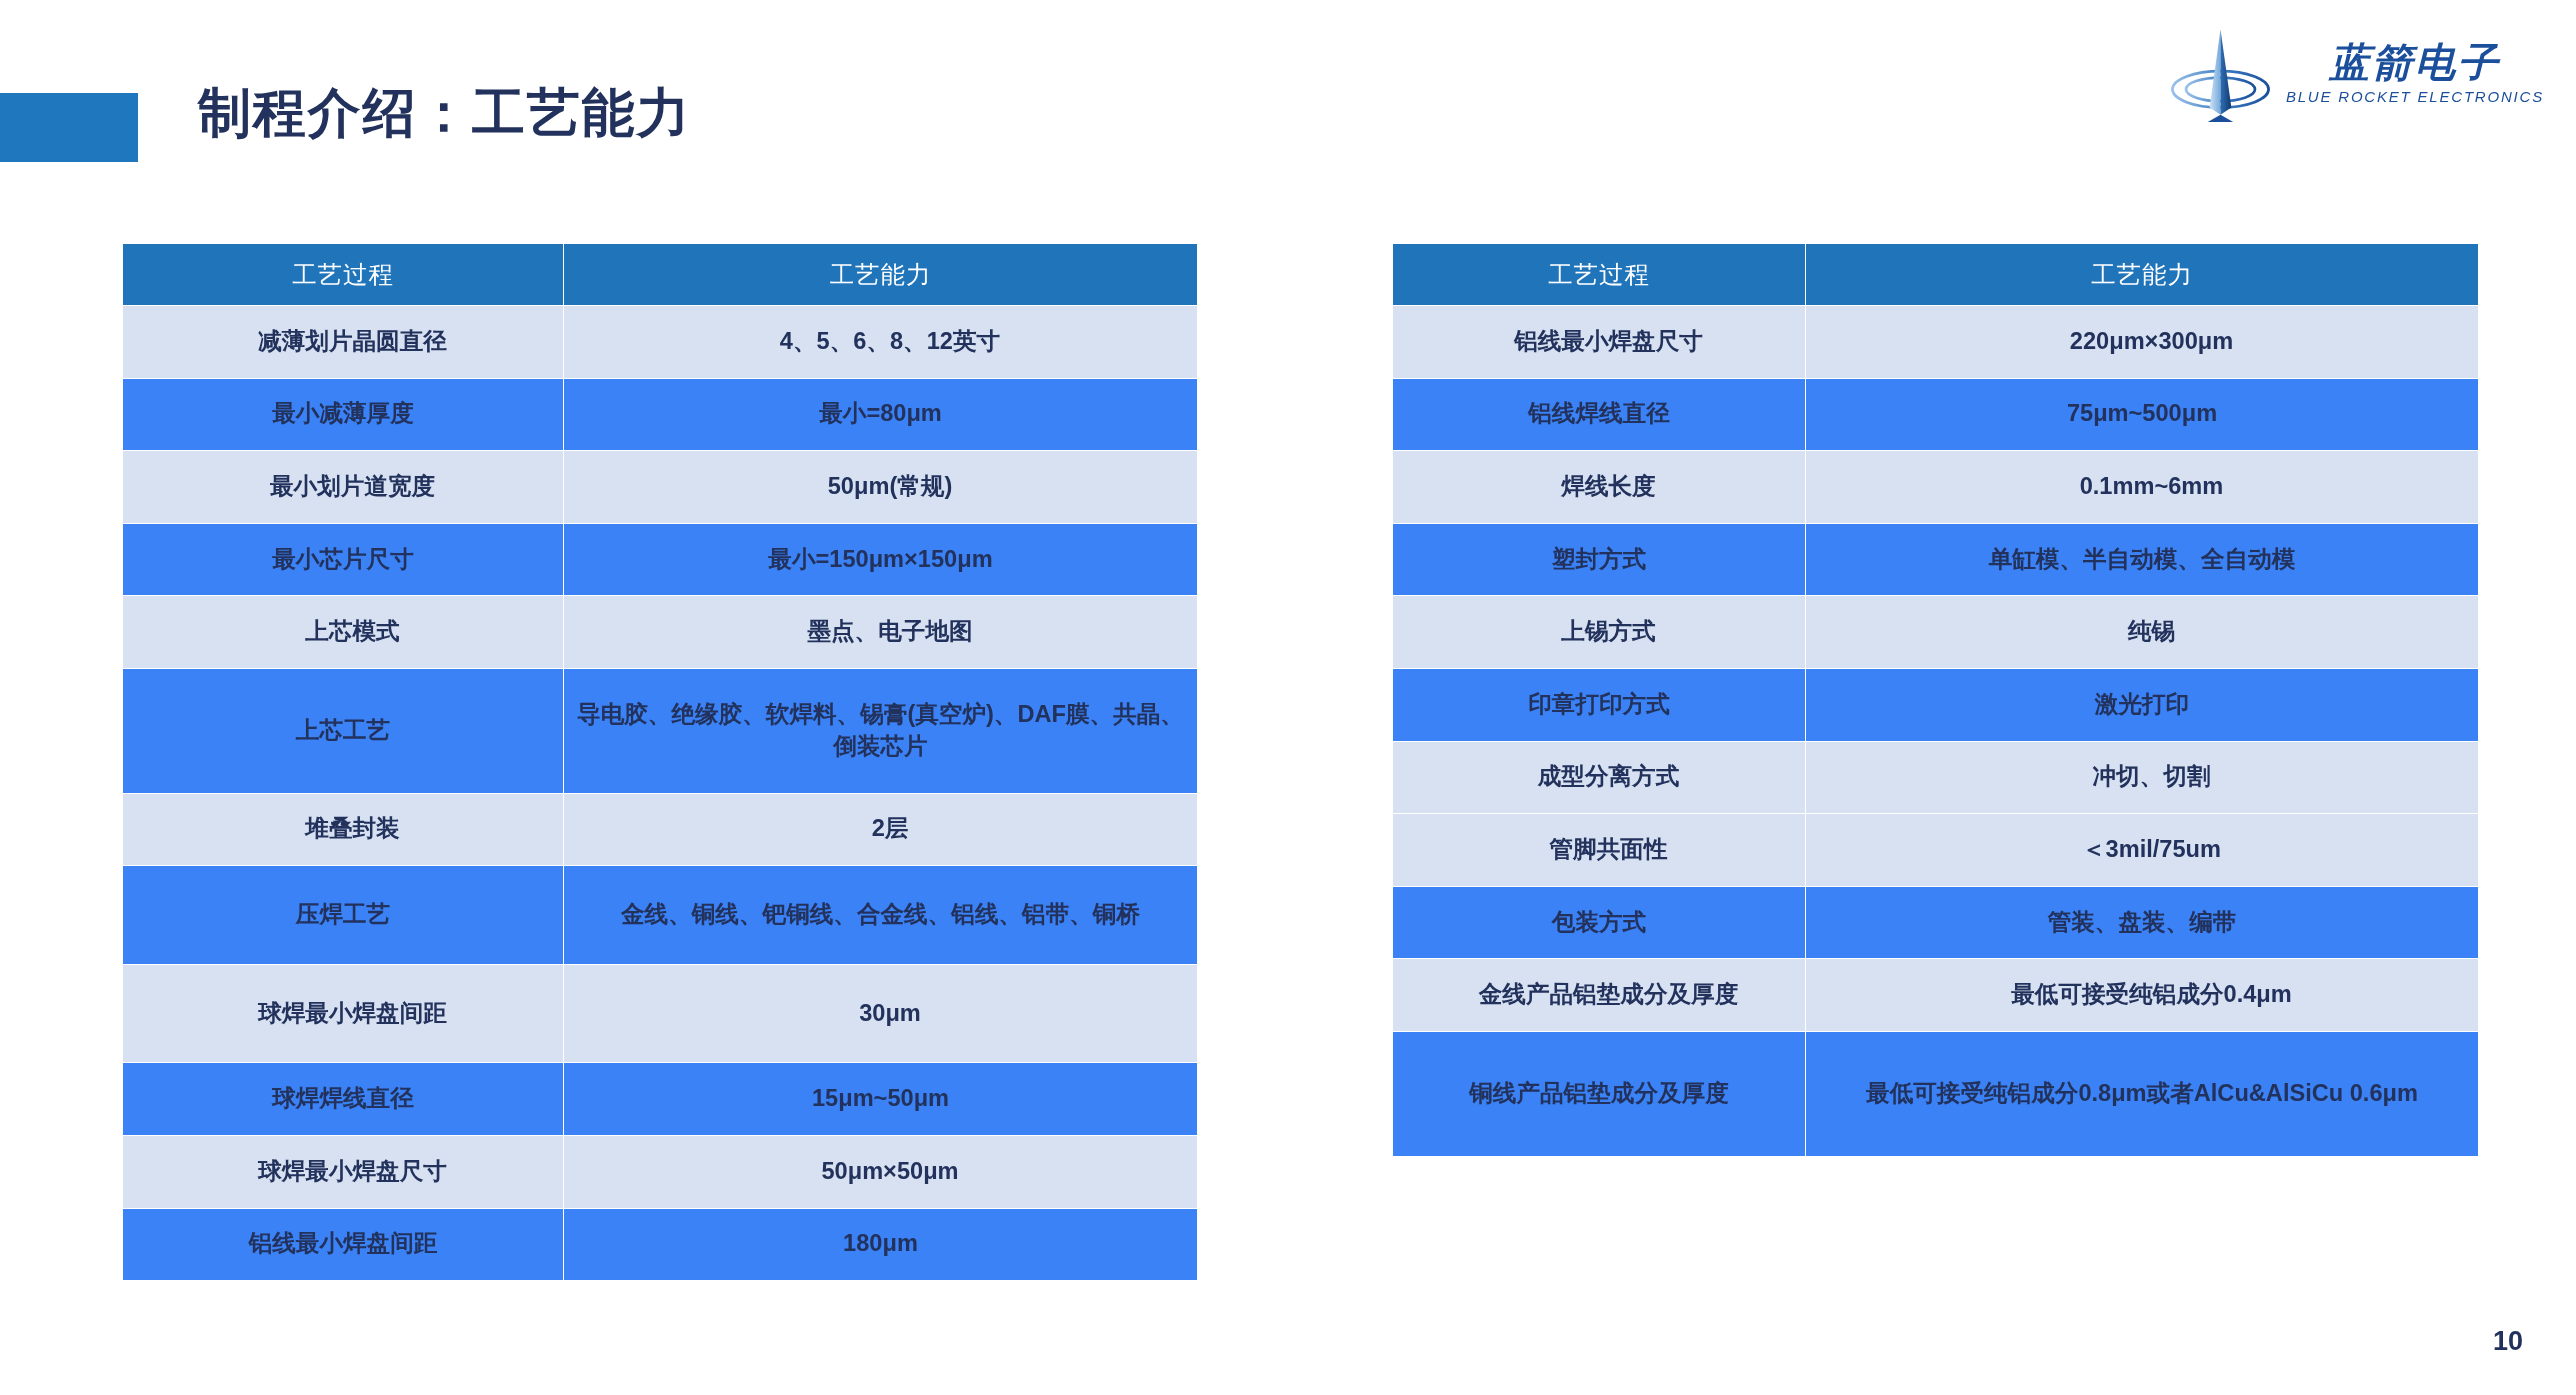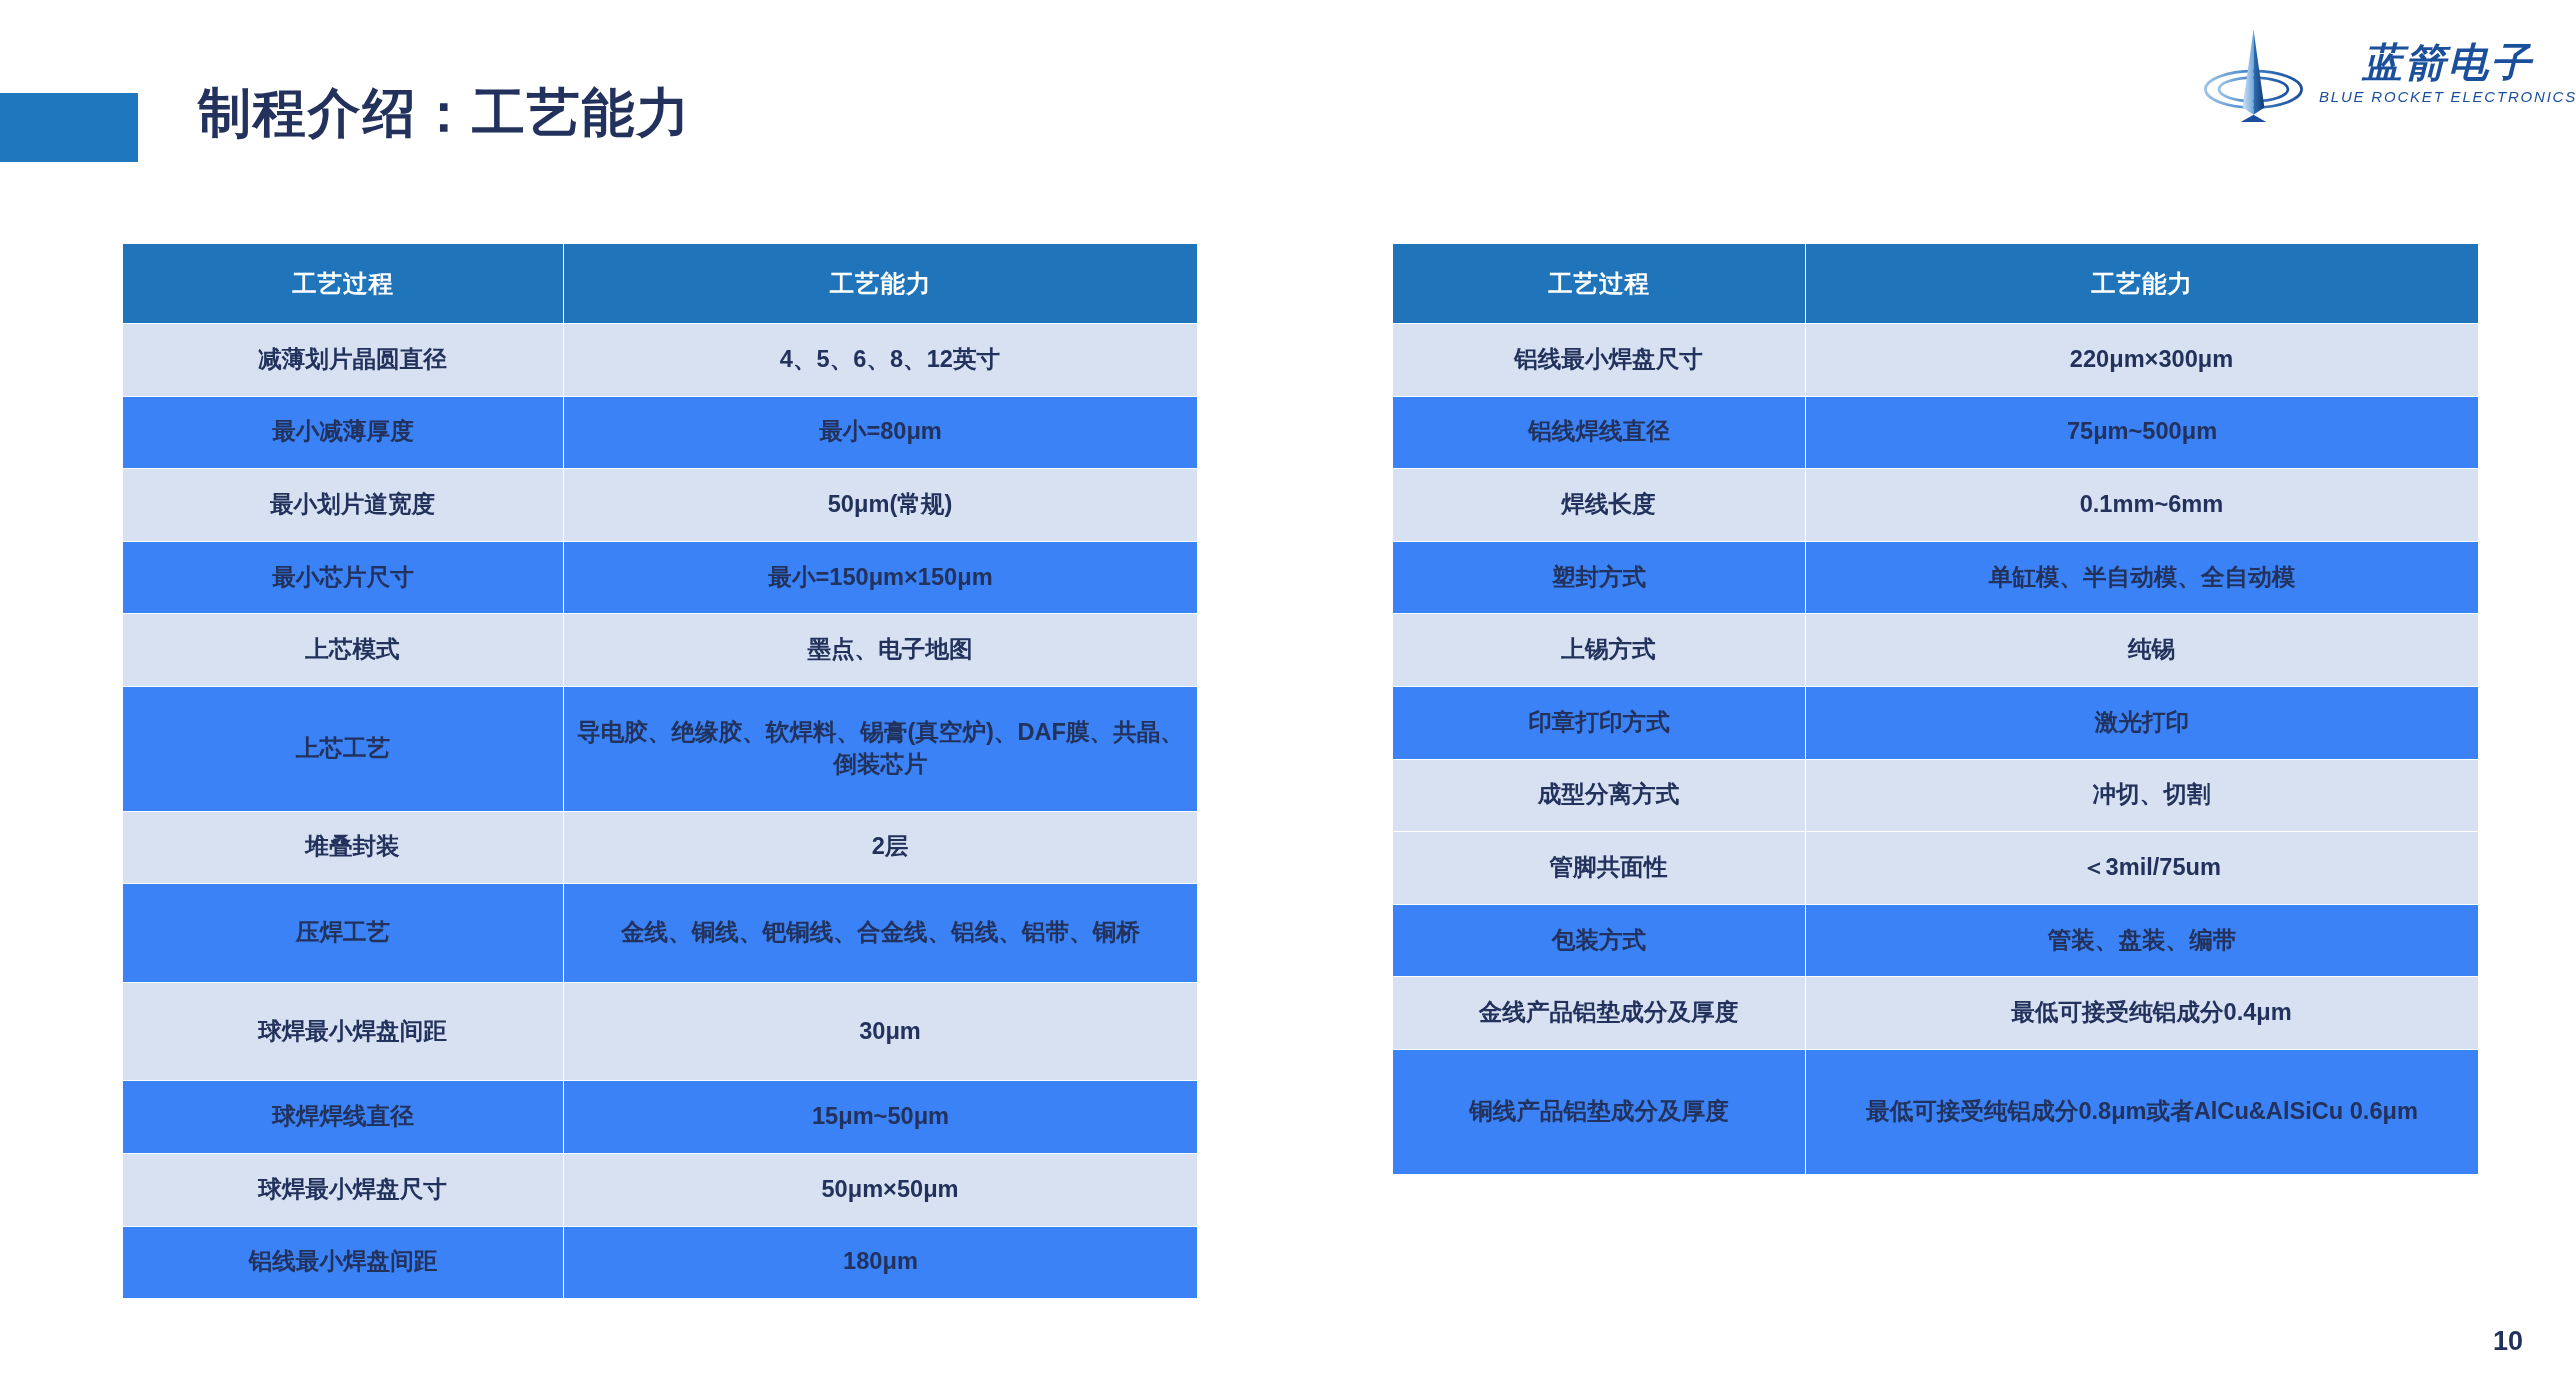--- a/index.html
+++ b/index.html
@@ -33,27 +33,27 @@
     font-weight: bold;
     color: #22325c;
     letter-spacing: 1.8px;
     line-height: 1.25;
     white-space: nowrap;
   }
 
   
   .logo {
     position: absolute;
-    right: 22px;
+    right: 32px;
     top: 22px;
     width: 332px;
     height: 102px;
     display: flex;
     align-items: center;
-    justify-content: center;
+    justify-content: flex-end;
   }
   .logo-mark {
     width: 109px;
     height: 98px;
     flex: 0 0 auto;
     position: relative;
   }
   .logo-text {
     margin-left: 11px;
     display: flex;
@@ -91,26 +91,26 @@
   table.spec {
     border-collapse: separate;
     border-spacing: 1.8px 1.8px;
     width: 100%;
     table-layout: fixed;
   }
   table.spec th {
     background: #1f74ba;
     color: #ffffff;
     font-size: 24.5px;
-    font-weight: bold;
+    font-weight: normal;
     letter-spacing: 0.9px;
     height: 45px;
     text-align: center;
     vertical-align: middle;
-    padding: 17px;
+    padding: 8px;
   }
   table.spec td {
     font-size: 23.6px;
     font-weight: bold;
     color: #22325c;
     text-align: center;
     vertical-align: middle;
     padding: 7.3px 9px;
     line-height: 1.35;
   }

